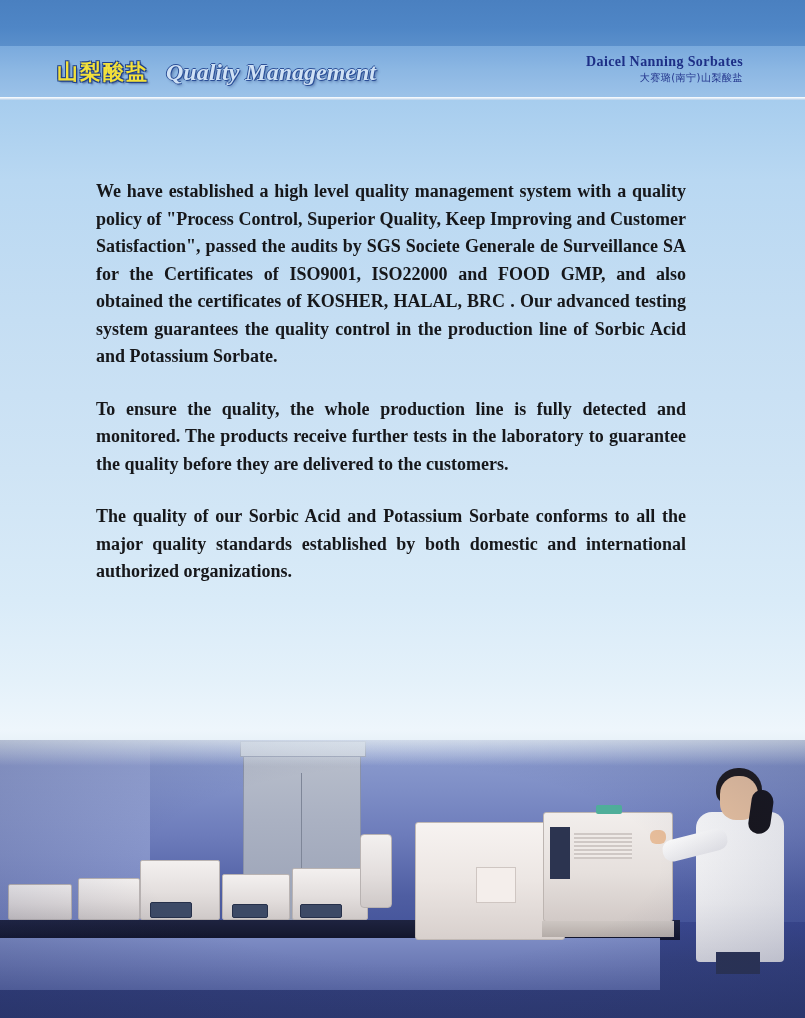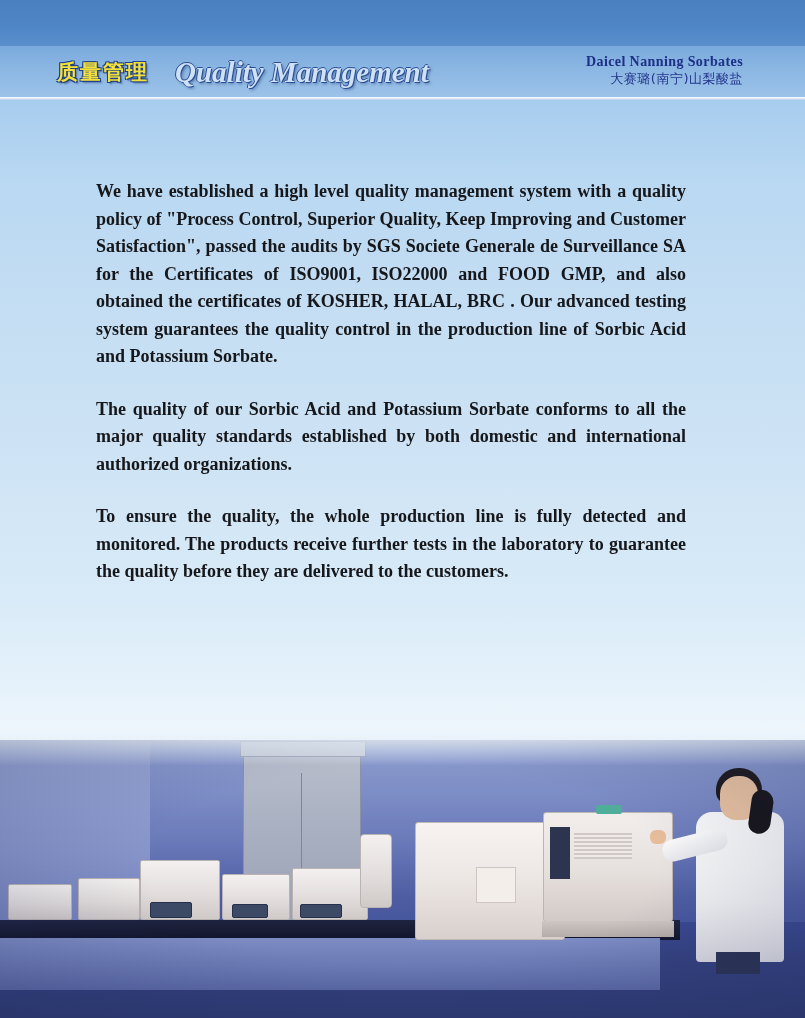--- a/index.html
+++ b/index.html
@@ -73,23 +73,23 @@
     letter-spacing: 2px;
     color: #f3e03a;
     text-shadow:
        1px 1px 0 #20408a,
       -1px 1px 0 #20408a,
        1px -1px 0 #20408a,
       -1px -1px 0 #20408a,
        2px 2px 2px rgba(20,40,100,0.55);
   }
   .banner-en {
-    margin-left: 26px;
+    margin-left: 17px;
     font-family: "Liberation Serif", serif;
-    font-size: 29px;
+    font-size: 24px;
     font-style: italic;
     font-weight: bold;
     color: #cfe1f5;
     text-shadow:
        1px 1px 0 #2b4f97,
       -1px 0 0 #2b4f97,
        0 -1px 0 #2b4f97,
        2px 2px 3px rgba(20,40,100,0.45);
   }
 
@@ -102,21 +102,21 @@
   }
   .brand-en {
     font-family: "Liberation Serif", serif;
     font-size: 14px;
     font-weight: bold;
     color: #1d2f86;
     letter-spacing: 0.4px;
   }
   .brand-cn {
     font-family: "DejaVu Sans", sans-serif;
-    font-size: 13px;
+    font-size: 10px;
     color: #23358c;
     margin-top: 2px;
     letter-spacing: 0.5px;
   }
 
   
   .content {
     position: absolute;
     left: 96px;
     top: 178px;
@@ -339,33 +339,33 @@
 </head>
 <body>
 
 <div class="page">
 
   <div class="top-band"></div>
   <div class="header-band"></div>
   <div class="header-rule"></div>
 
   <div class="banner-title">
-    <span class="banner-cn">质量管理</span>
+    <span class="banner-cn">山梨酸盐</span>
     <span class="banner-en">Quality Management</span>
   </div>
 
   <div class="brand">
     <div class="brand-en">Daicel Nanning Sorbates</div>
     <div class="brand-cn">大赛璐(南宁)山梨酸盐</div>
   </div>
 
   <div class="content">
     <p class="para">We have established a high level quality management system with a quality policy of "Process Control, Superior Quality, Keep Improving and Customer Satisfaction", passed the audits by SGS Societe Generale de Surveillance SA for the Certificates of ISO9001, ISO22000 and FOOD GMP, and also obtained the certificates of KOSHER, HALAL, BRC . Our advanced testing system guarantees the quality control in the production line of Sorbic Acid and Potassium Sorbate.</p>
+    <p class="para">To ensure the quality, the whole production line is fully detected and monitored. The products receive further tests in the laboratory to guarantee the quality before they are delivered to the customers.</p>
     <p class="para">The quality of our Sorbic Acid and Potassium Sorbate conforms to all the major quality standards established by both domestic and international authorized organizations.</p>
-    <p class="para">To ensure the quality, the whole production line is fully detected and monitored. The products receive further tests in the laboratory to guarantee the quality before they are delivered to the customers.</p>
   </div>
 
   <div class="photo">
     <div class="photo-bg"></div>
     <div class="wall-left"></div>
 
     <div class="cabinet">
       <div class="top-strip"></div>
       <div class="door-line"></div>
     </div>

